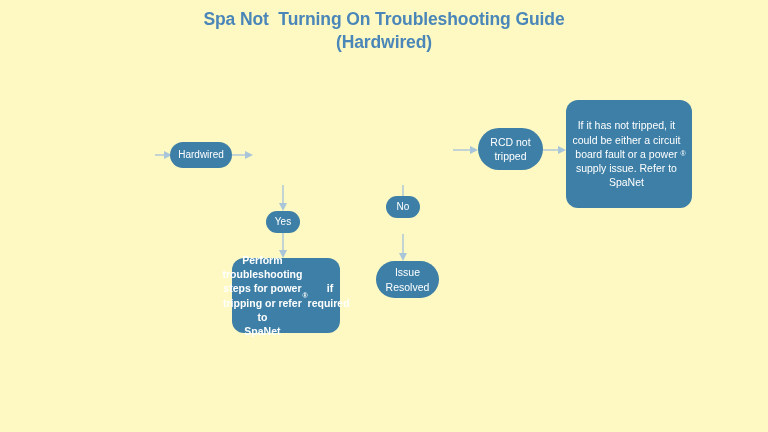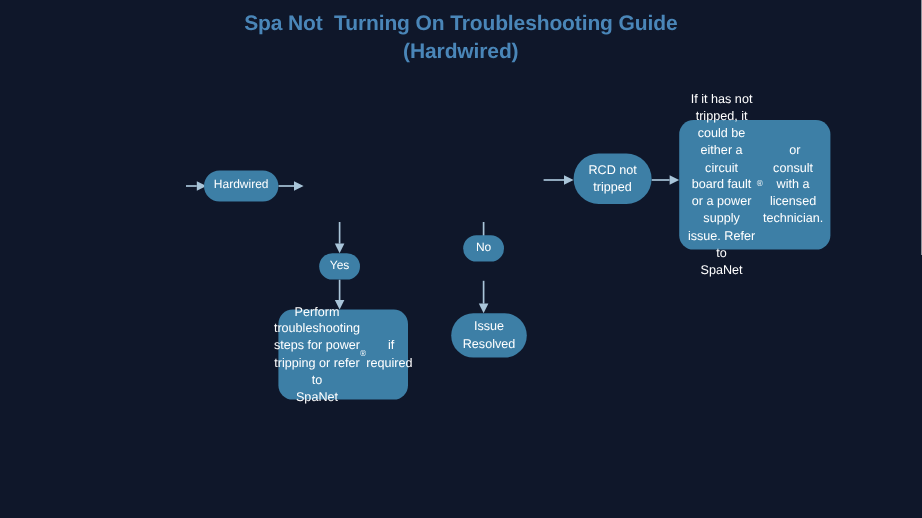--- a/index.html
+++ b/index.html
@@ -7,21 +7,21 @@
     padding: 0;
     background: #ffffff;
   }
   body {
     font-family: "Liberation Sans", sans-serif;
   }
   #canvas {
     position: relative;
     width: 768px;
     height: 432px;
-    background: #0f172a;
+    background: #fef9c3;
     overflow: hidden;
   }
   #title {
     position: absolute;
     left: 134px;
     top: 8px;
     width: 500px;
     text-align: center;
     color: #4a86b8;
     font-weight: bold;
@@ -103,29 +103,27 @@
   <div class="node pill" style="left:170px; top:142px; width:62px; height:26px; font-size:10px;">Hardwired</div>
 
 
   <div class="node pill" style="left:478px; top:128px; width:65px; height:42px;">RCD not
 tripped</div>
 
   <div class="node soft" style="left:566px; top:100px; width:126px; height:108px;"><span>If it has not tripped, it
 could be either a circuit
 board fault or a power
 supply issue. Refer to
-SpaNet</span><sup>®</sup><span> or  consult
-with a licensed
-technician.</span></div>
+SpaNet</span><sup>®</sup></div>
 
   <div class="node pill" style="left:266px; top:211px; width:34px; height:22px; font-size:10px;">Yes</div>
 
   <div class="node pill" style="left:386px; top:196px; width:34px; height:22px; font-size:10px;">No</div>
 
-  <div class="node soft" style="left:232px; top:258px; width:108px; height:75px;"><span>Perform
+  <div class="node soft" style="left:232px; top:258px; width:108px; height:75px;font-weight:bold;"><span>Perform
 troubleshooting
 steps for power
 tripping or refer to
 SpaNet</span><sup>®</sup><span> if required</span></div>
 
   <div class="node pill" style="left:376px; top:261px; width:63px; height:37px;text-align:center;">Issue
 Resolved</div>
 
 </div>
 

